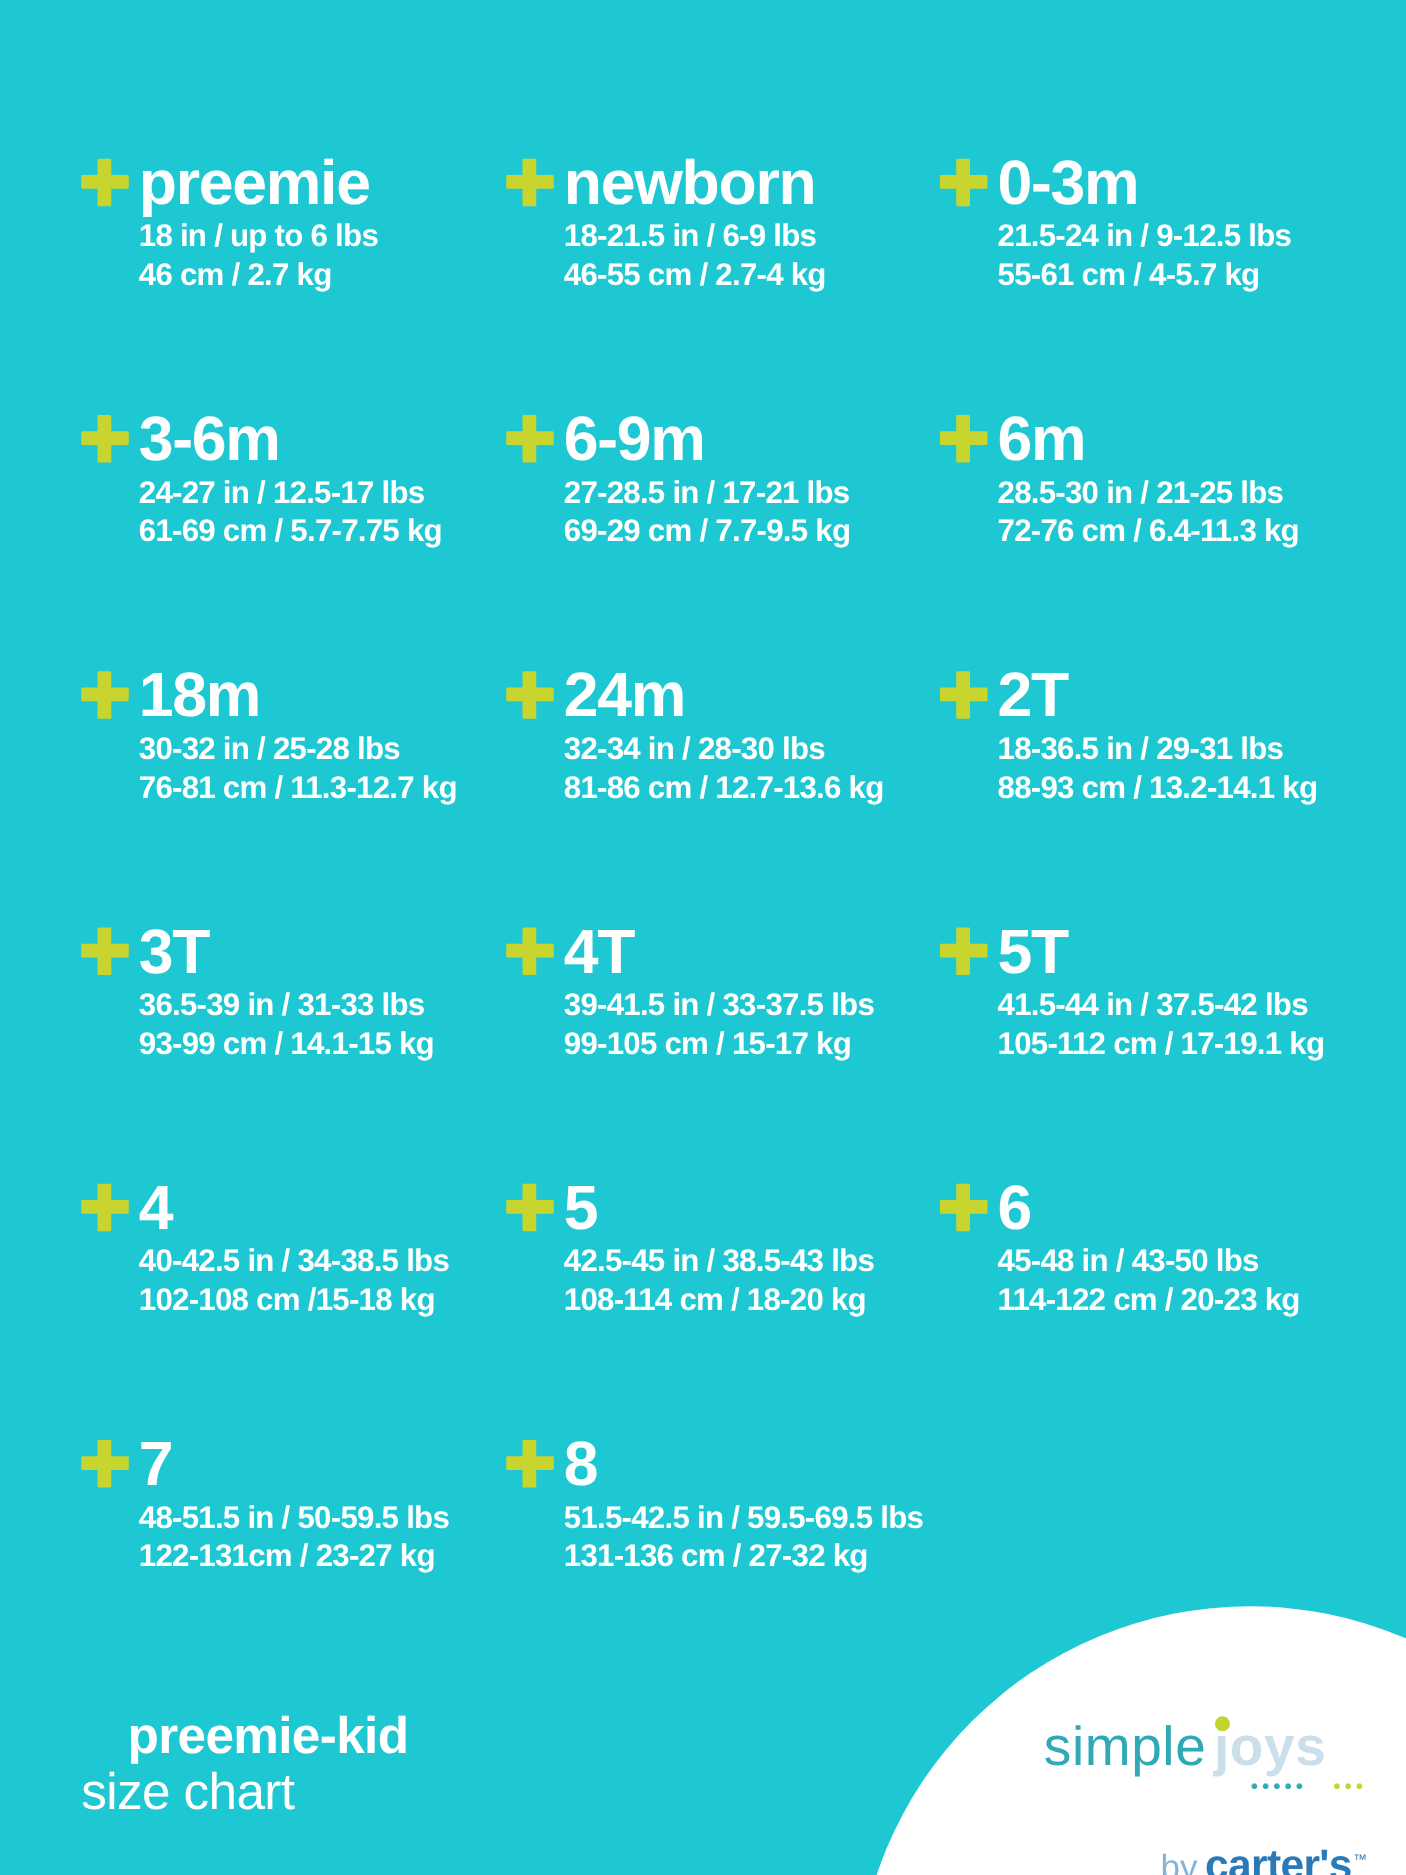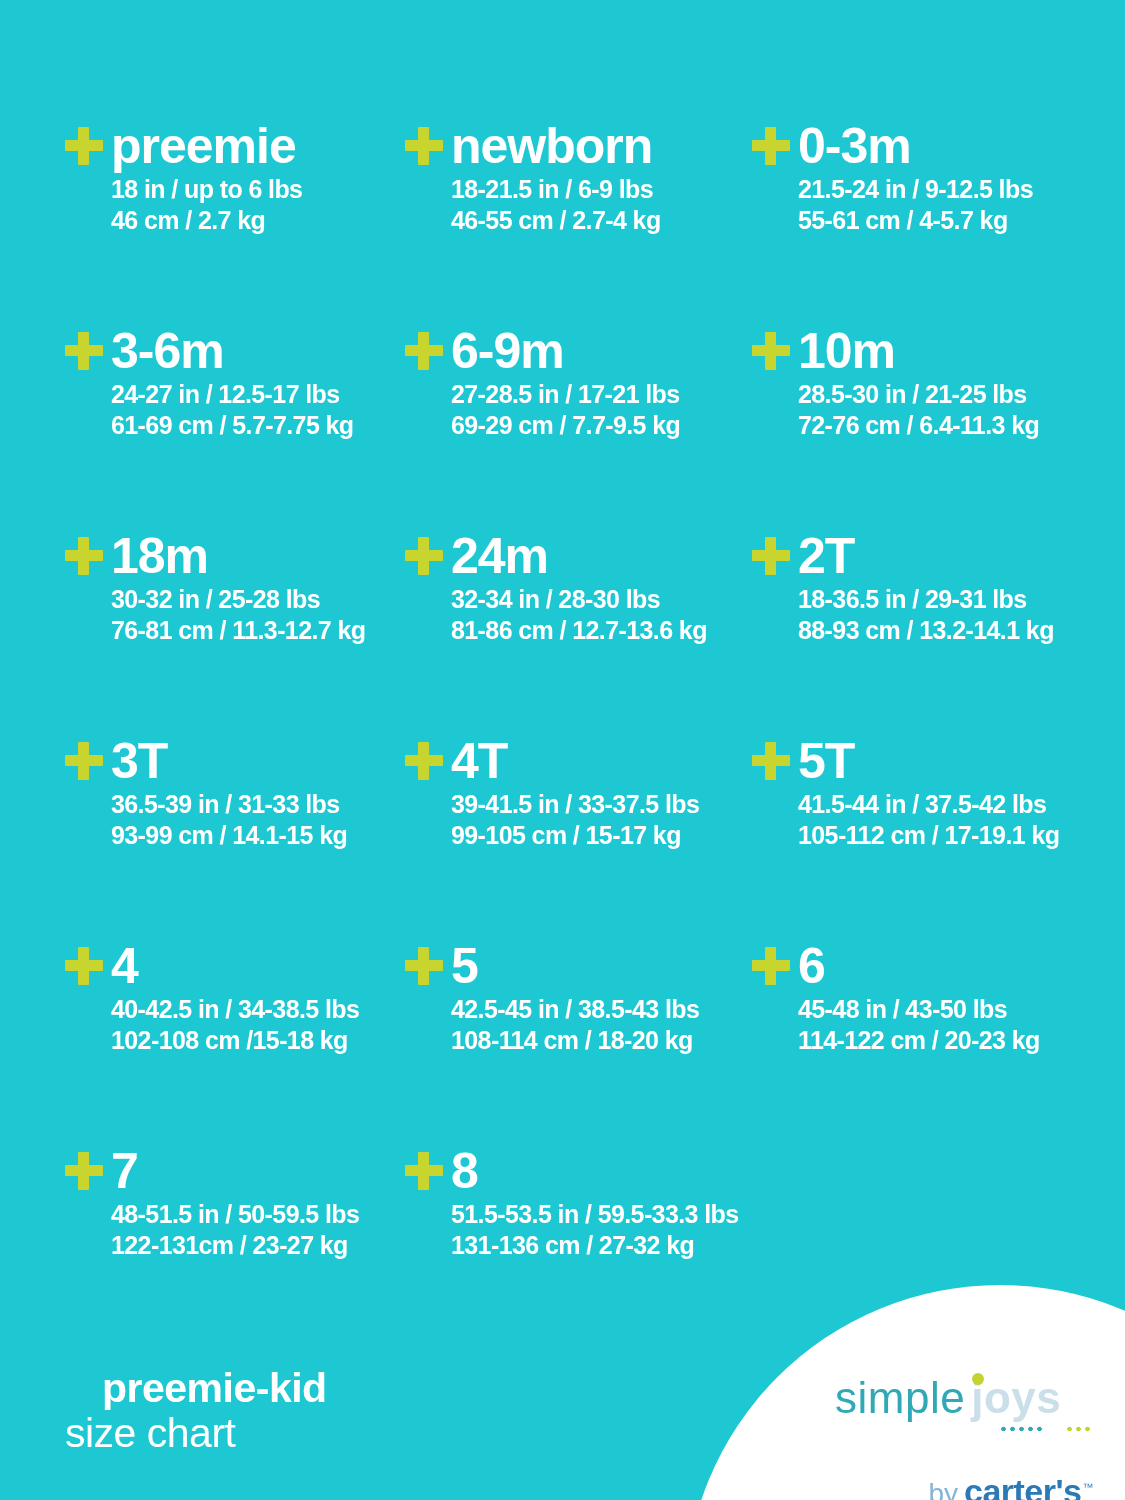--- a/index.html
+++ b/index.html
@@ -166,21 +166,21 @@
       </div>
       <div class="cell-details">
         <div>27-28.5 in / 17-21 lbs</div>
         <div>69-29 cm / 7.7-9.5 kg</div>
       </div>
     </div>
 
     <div class="cell">
       <div class="name-row">
         <span class="plus"></span>
-        <span class="size-name">10m</span>
+        <span class="size-name">6m</span>
       </div>
       <div class="cell-details">
         <div>28.5-30 in / 21-25 lbs</div>
         <div>72-76 cm / 6.4-11.3 kg</div>
       </div>
     </div>
 
     <div class="cell">
       <div class="name-row">
         <span class="plus"></span>
@@ -290,21 +290,21 @@
         <div>122-131cm / 23-27 kg</div>
       </div>
     </div>
 
     <div class="cell">
       <div class="name-row">
         <span class="plus"></span>
         <span class="size-name">8</span>
       </div>
       <div class="cell-details">
-        <div>51.5-53.5 in / 59.5-33.3 lbs</div>
+        <div>51.5-42.5 in / 59.5-69.5 lbs</div>
         <div>131-136 cm / 27-32 kg</div>
       </div>
     </div>
   </div>
 
   <div id="footer-title">
     <span class="t-bold">preemie-kid</span>
     <span class="t-reg">size chart</span>
   </div>
 

